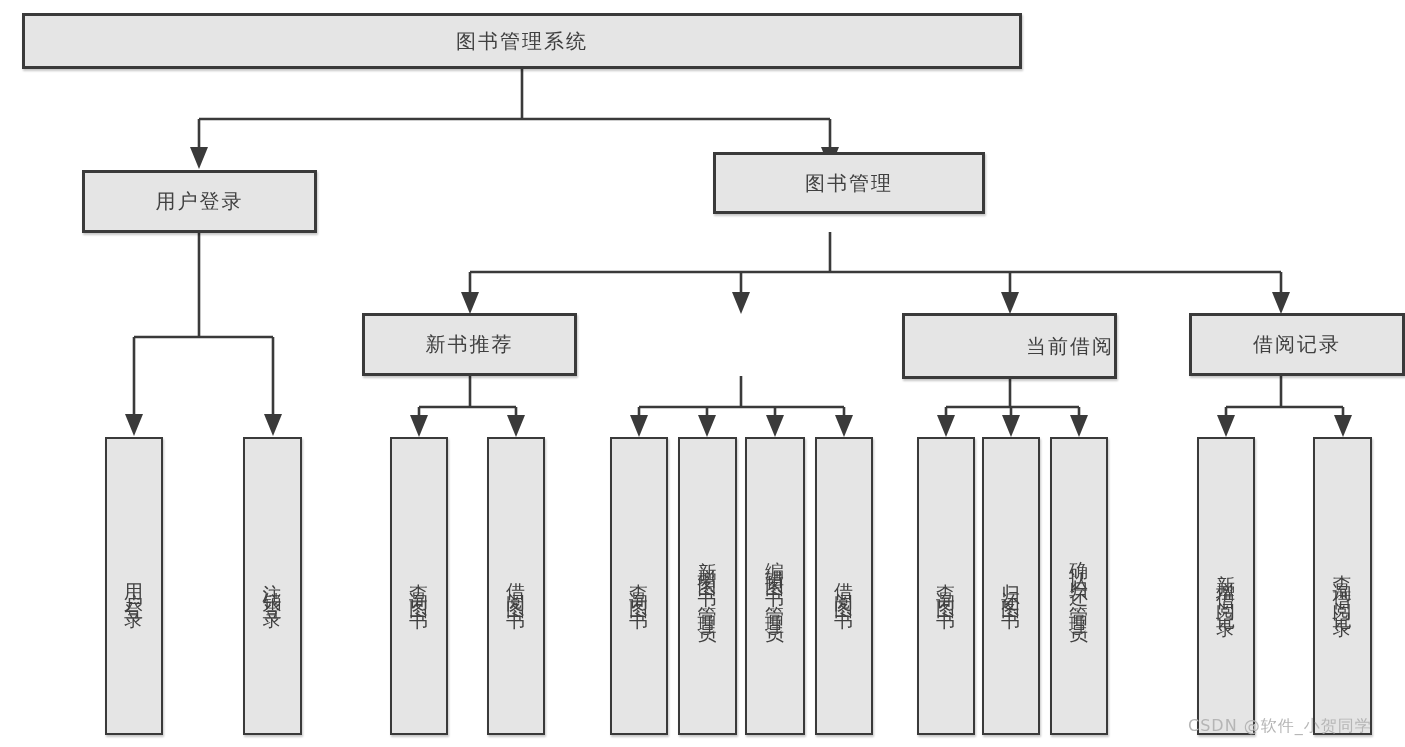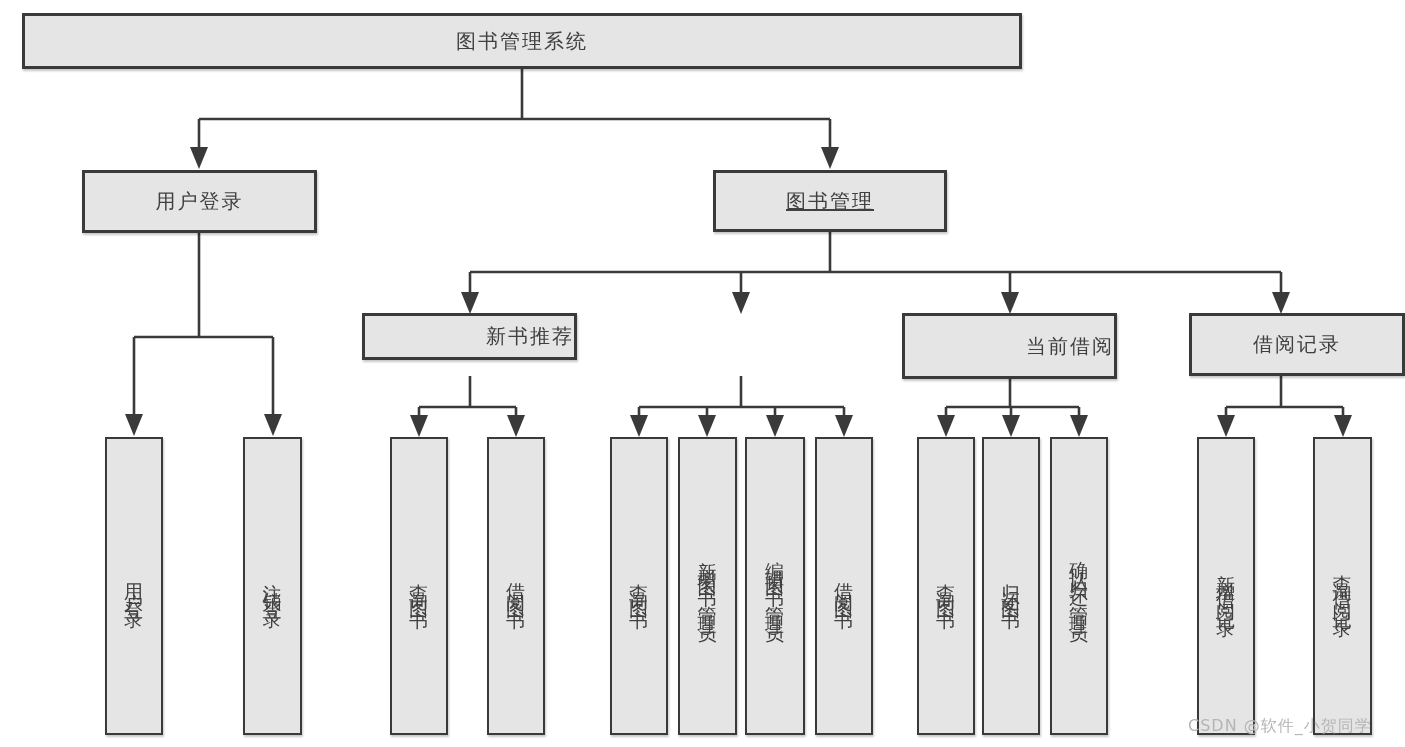--- a/index.html
+++ b/index.html
@@ -126,25 +126,25 @@
     <polygon points="1334,415 1352,415 1343,437"></polygon>
   </svg>
 
   <div class="node" style="left:22px; top:13px; width:1000px; height:56px;">
     <span>图书管理系统</span>
   </div>
 
   <div class="node" style="left:82px; top:170px; width:235px; height:63px;">
     <span>用户登录</span>
   </div>
-  <div class="node" style="left:713px; top:170px; width:234px; height:62px;text-decoration:underline;">
+  <div class="node" style="left:713px; top:152px; width:272px; height:62px;">
     <span>图书管理</span>
   </div>
 
-  <div class="node" style="left:362px; top:313px; width:215px; height:47px;justify-content:flex-end;">
+  <div class="node" style="left:362px; top:313px; width:215px; height:63px;">
     <span>新书推荐</span>
   </div>
   <div class="node" style="left:902px; top:313px; width:215px; height:66px;justify-content:flex-end;">
     <span>当前借阅</span>
   </div>
   <div class="node" style="left:1173px; top:313px; width:216px; height:63px;margin-left:16px;">
     <span>借阅记录</span>
   </div>
 
   <div class="node leaf" style="left:105px; top:437px; width:58px; height:298px;">

